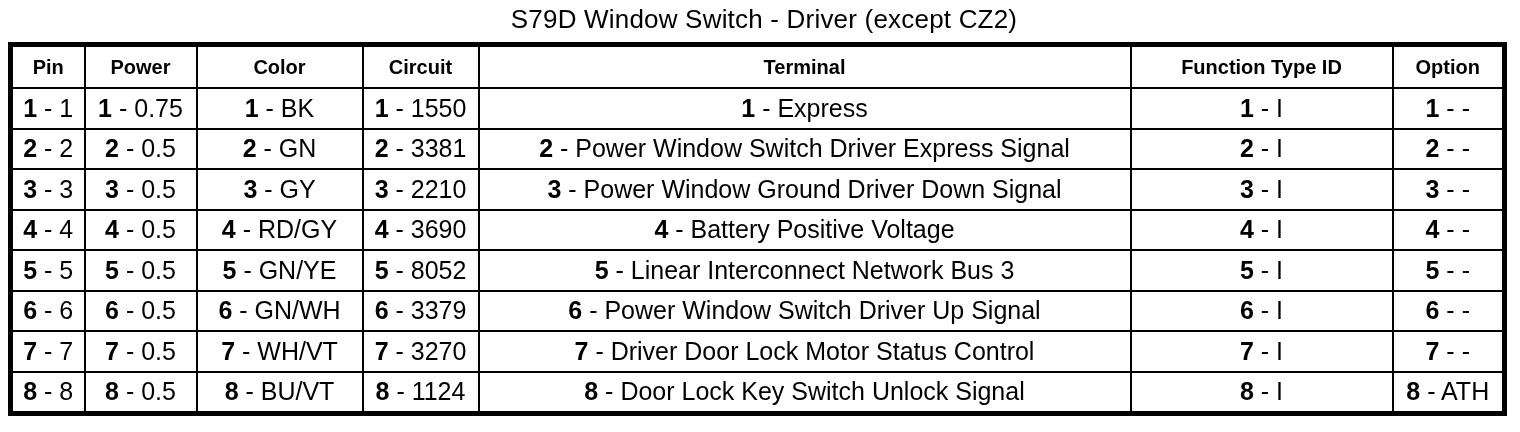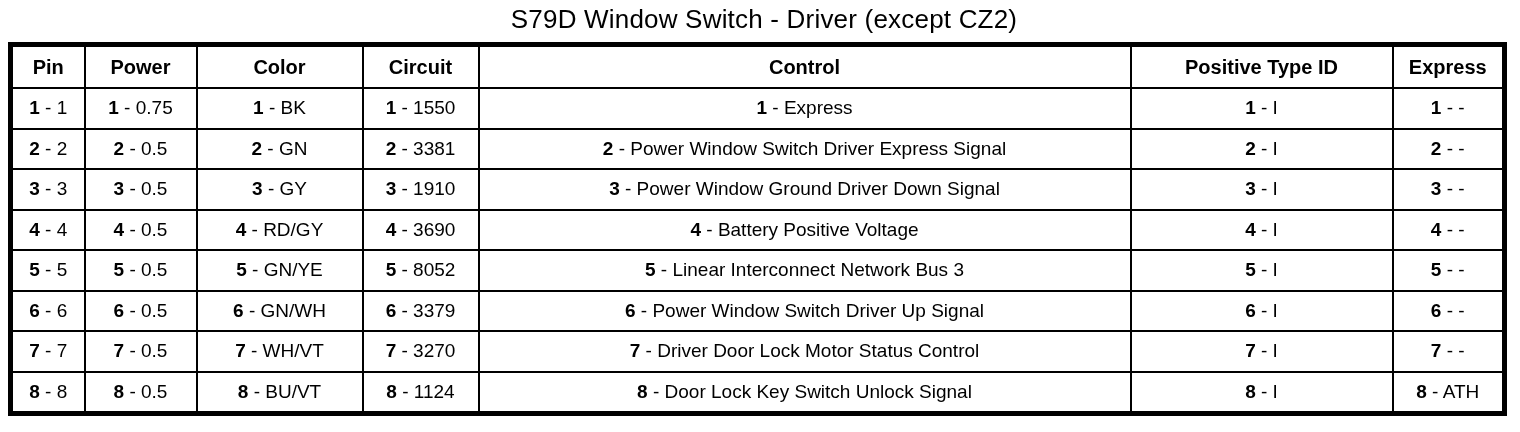--- a/index.html
+++ b/index.html
@@ -40,21 +40,21 @@
     overflow: hidden;
     white-space: nowrap;
   }
   table.pinout th {
     font-weight: bold;
     font-size: 20px;
     height: 40px;
   }
   table.pinout td {
     font-weight: normal;
-    font-size: 19px;
+    font-size: 25px;
     height: 38.5px;
   }
   table.pinout td .num {
     font-weight: bold;
   }
   
   col.c-pin      { width: 74px;  }
   col.c-size     { width: 112px; }
   col.c-color    { width: 166px; }
   col.c-circuit  { width: 116px; }
@@ -77,23 +77,23 @@
       <col class="c-function">
       <col class="c-terminal">
       <col class="c-option">
     </colgroup>
     <thead>
       <tr>
         <th>Pin</th>
         <th>Power</th>
         <th>Color</th>
         <th>Circuit</th>
-        <th>Control</th>
-        <th>Positive Type ID</th>
-        <th>Express</th>
+        <th>Terminal</th>
+        <th>Function Type ID</th>
+        <th>Option</th>
       </tr>
     </thead>
     <tbody>
         <tr>
           <td><span class="num">1</span><span> - 1</span></td>
           <td><span class="num">1</span><span> - 0.75</span></td>
           <td><span class="num">1</span><span> - BK</span></td>
           <td><span class="num">1</span><span> - 1550</span></td>
           <td><span class="num">1</span><span> - Express</span></td>
           <td><span class="num">1</span><span> - I</span></td>
@@ -105,21 +105,21 @@
           <td><span class="num">2</span><span> - GN</span></td>
           <td><span class="num">2</span><span> - 3381</span></td>
           <td><span class="num">2</span><span> - Power Window Switch Driver Express Signal</span></td>
           <td><span class="num">2</span><span> - I</span></td>
           <td><span class="num">2</span><span> - -</span></td>
         </tr>
         <tr>
           <td><span class="num">3</span><span> - 3</span></td>
           <td><span class="num">3</span><span> - 0.5</span></td>
           <td><span class="num">3</span><span> - GY</span></td>
-          <td><span class="num">3</span><span> - 1910</span></td>
+          <td><span class="num">3</span><span> - 2210</span></td>
           <td><span class="num">3</span><span> - Power Window Ground Driver Down Signal</span></td>
           <td><span class="num">3</span><span> - I</span></td>
           <td><span class="num">3</span><span> - -</span></td>
         </tr>
         <tr>
           <td><span class="num">4</span><span> - 4</span></td>
           <td><span class="num">4</span><span> - 0.5</span></td>
           <td><span class="num">4</span><span> - RD/GY</span></td>
           <td><span class="num">4</span><span> - 3690</span></td>
           <td><span class="num">4</span><span> - Battery Positive Voltage</span></td>

